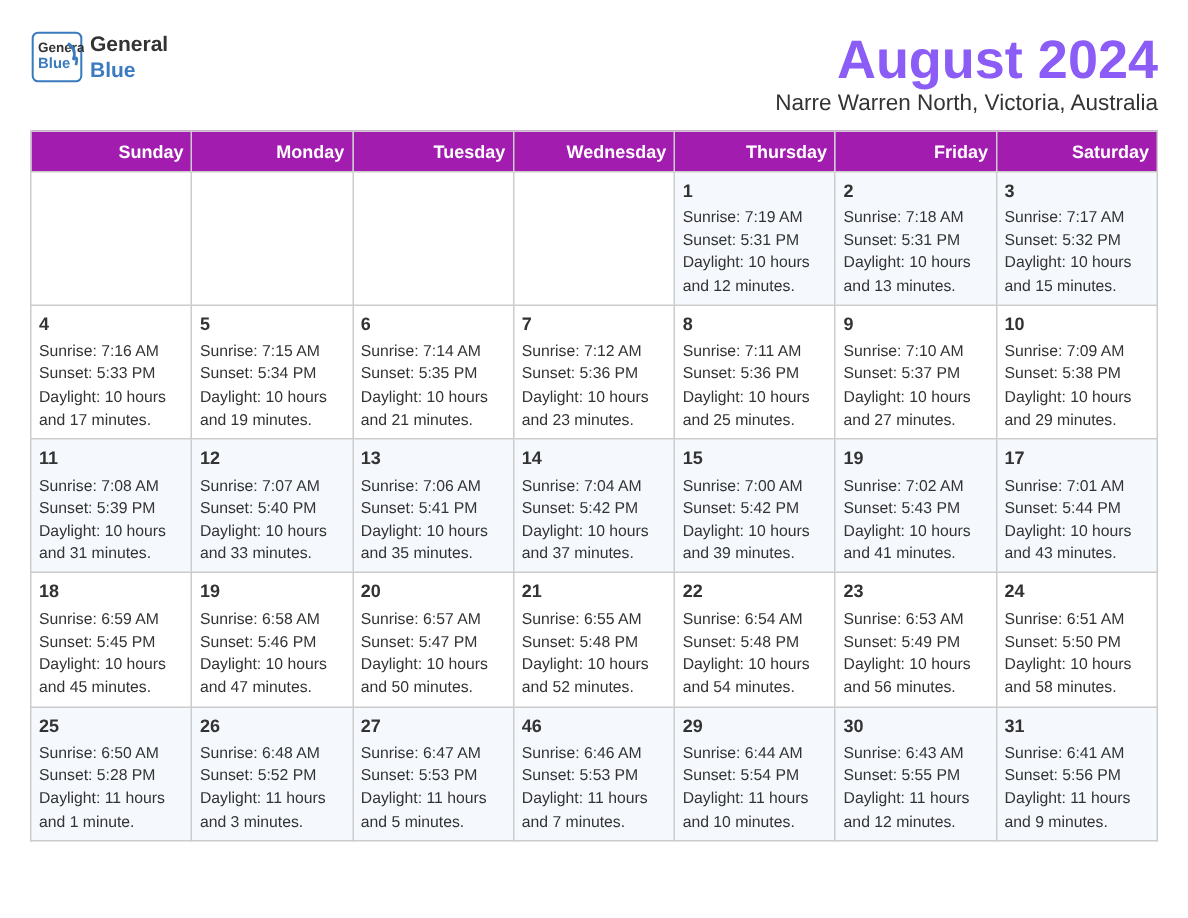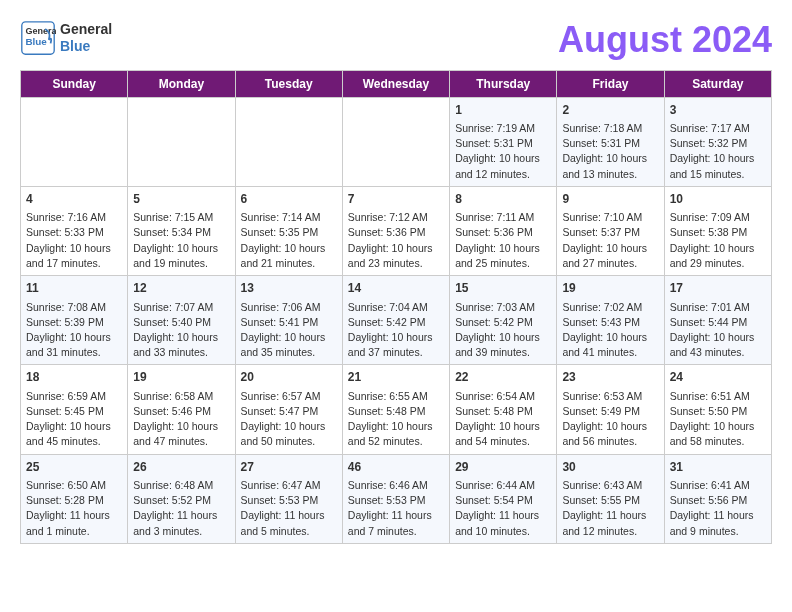--- a/index.html
+++ b/index.html
@@ -43,23 +43,23 @@
     .location-title {
       font-size: 15px;
       color: #333;
     }
     table {
       width: 100%;
       border-collapse: collapse;
       font-size: 11px;
     }
     thead tr th {
-      background-color: #701a75;
+      background-color: #a21caf;
       color: #fff;
-      text-align: center;
+      text-align: right;
       padding: 6px 5px;
       font-size: 12px;
       font-weight: bold;
       border: 1px solid #ccc;
     }
     tbody tr td {
       border: 1px solid #ccc;
       vertical-align: top;
       padding: 4px 5px;
       height: 88px;
@@ -92,20 +92,21 @@
       <text x="6" y="28" font-size="11" font-weight="bold" fill="#3a7abf" font-family="Arial">Blue</text>
       <path d="M28 10 Q35 14 32 22 Q36 18 34 26" stroke="#3a7abf" stroke-width="2" fill="none"></path>
     </svg>
     <div class="logo-text">
       <div>General</div>
       <div style="color:#3a7abf">Blue</div>
     </div>
   </div>
   <div class="title-block">
     <div class="month-title">August 2024</div>
+    <div class="location-title">Narre Warren North, Victoria, Australia</div>
   </div>
 </div>
 
 <table>
   <thead>
     <tr id="thead-row">
     <th>Sunday</th>
         <th>Monday</th>
         <th>Tuesday</th>
         <th>Wednesday</th>
@@ -217,21 +218,21 @@
         </td>
         <td>
           <span class="day-num">14</span>
           <div>Sunrise: 7:04 AM</div>
           <div>Sunset: 5:42 PM</div>
           <div>Daylight: 10 hours</div>
           <div>and 37 minutes.</div>
         </td>
         <td>
           <span class="day-num">15</span>
-          <div>Sunrise: 7:03 AM</div>
+          <div>Sunrise: 7:00 AM</div>
           <div>Sunset: 5:42 PM</div>
           <div>Daylight: 10 hours</div>
           <div>and 39 minutes.</div>
         </td>
         <td>
           <span class="day-num">19</span>
           <div>Sunrise: 7:02 AM</div>
           <div>Sunset: 5:43 PM</div>
           <div>Daylight: 10 hours</div>
           <div>and 41 minutes.</div>

